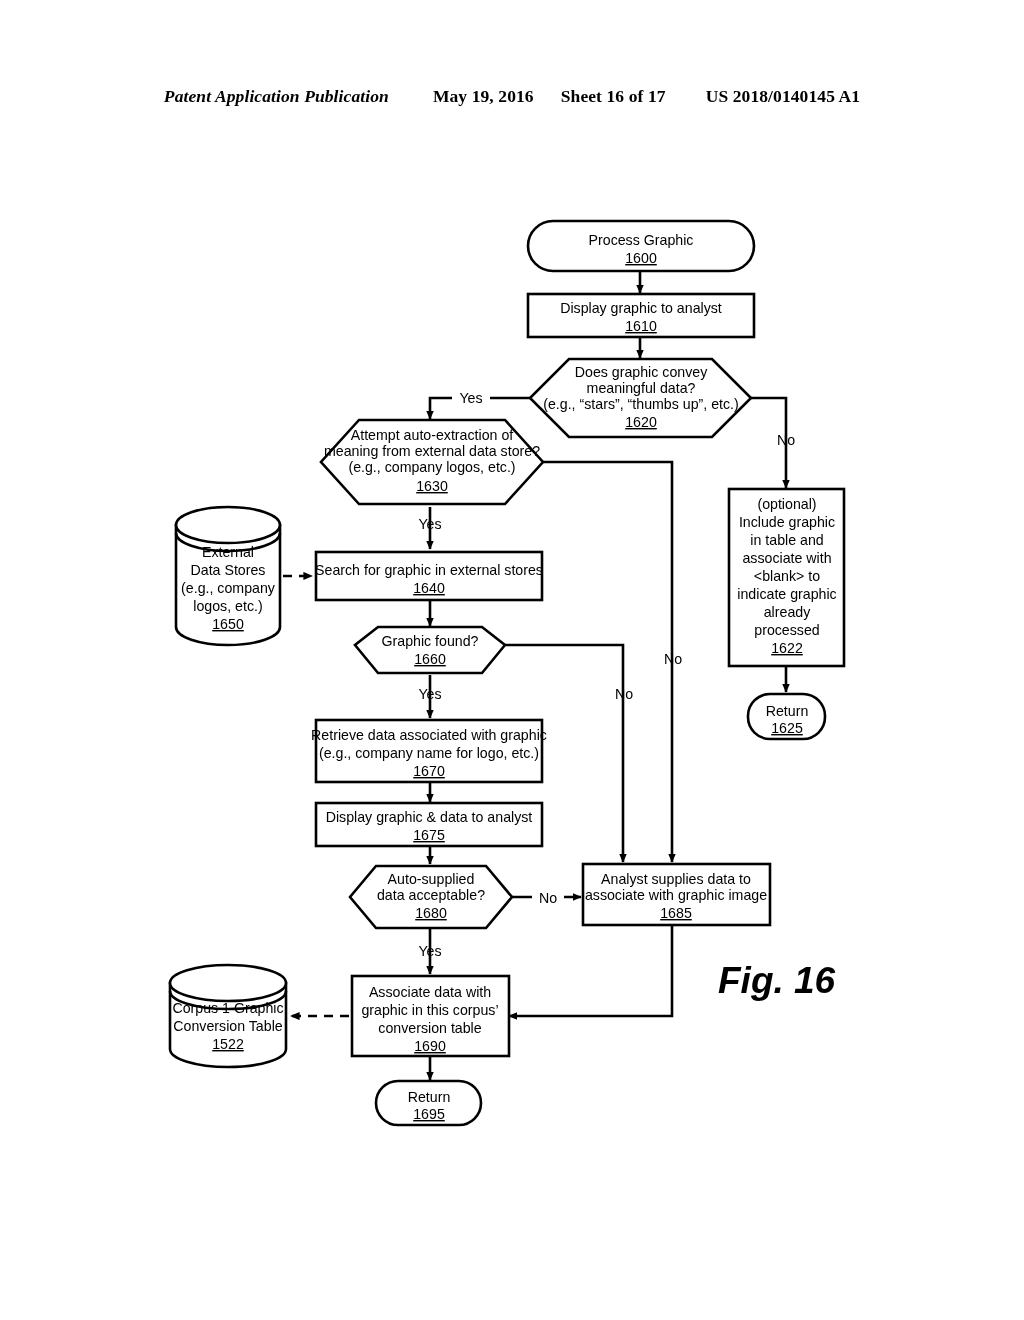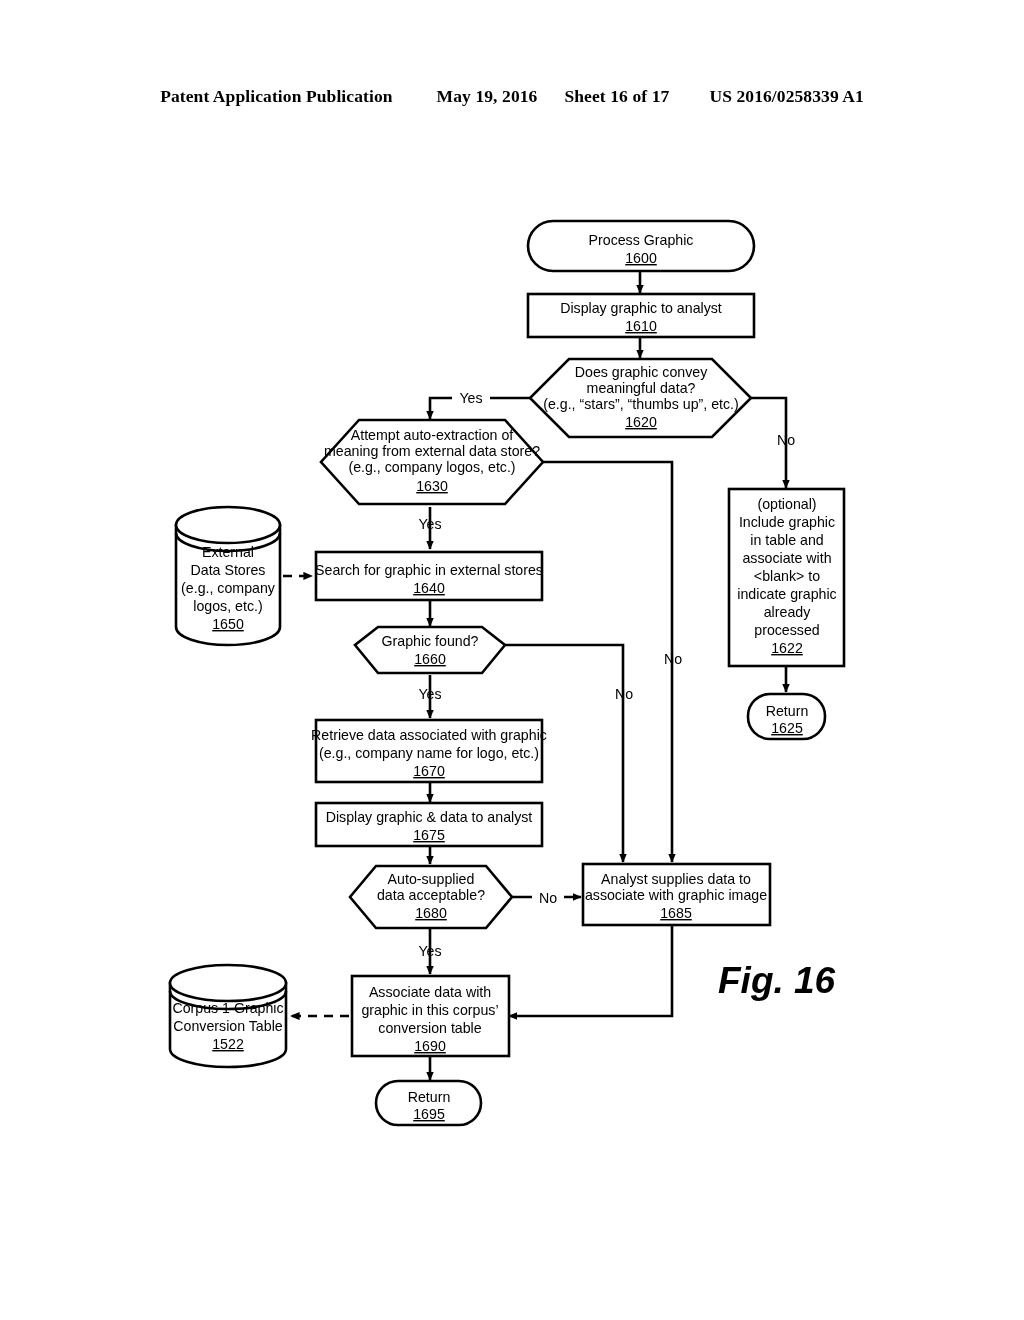--- a/index.html
+++ b/index.html
@@ -29,21 +29,21 @@
     height: 26px;
     display: flex;
     justify-content: center;
     align-items: baseline;
     font-family: "Liberation Serif", serif;
     font-weight: bold;
     font-size: 17.5px;
     color: #000;
     letter-spacing: 0.1px;
   }
-  .pub-header .h-title { margin-right: 44px; }
+  .pub-header .h-title { margin-right: 44px; font-style: italic; }
   .pub-header .h-date  { margin-right: 27px; }
   .pub-header .h-sheet { margin-right: 40px; text-align: center; }
   .pub-header .h-num   { }
 
   #flow {
     position: absolute;
     top: 0; left: 0;
   }
   svg text {
     font-family: "Liberation Sans", sans-serif;
@@ -87,21 +87,21 @@
 </style>
 </head>
 <body>
 
 <div id="page">
 
   <div class="pub-header">
     <span class="h-title">Patent Application Publication</span>
     <span class="h-date">May 19, 2016</span>
     <span class="h-sheet">Sheet 16 of 17</span>
-    <span class="h-num">US 2016/0258339 A1</span>
+    <span class="h-num">US 2018/0140145 A1</span>
   </div>
 
   <svg id="flow" width="1024" height="1320" viewBox="0 0 1024 1320">
 
     <defs>
       <marker id="ah" markerWidth="10" markerHeight="10" refX="8.2" refY="4" orient="auto" markerUnits="userSpaceOnUse">
         <path d="M0,0.2 L9,4 L0,7.8 Z" fill="#000"></path>
       </marker>
       <marker id="ahd" markerWidth="11" markerHeight="11" refX="8.6" refY="4.4" orient="auto" markerUnits="userSpaceOnUse">
         <path d="M0,0.3 L9.6,4.4 L0,8.5 Z" fill="#000"></path>

